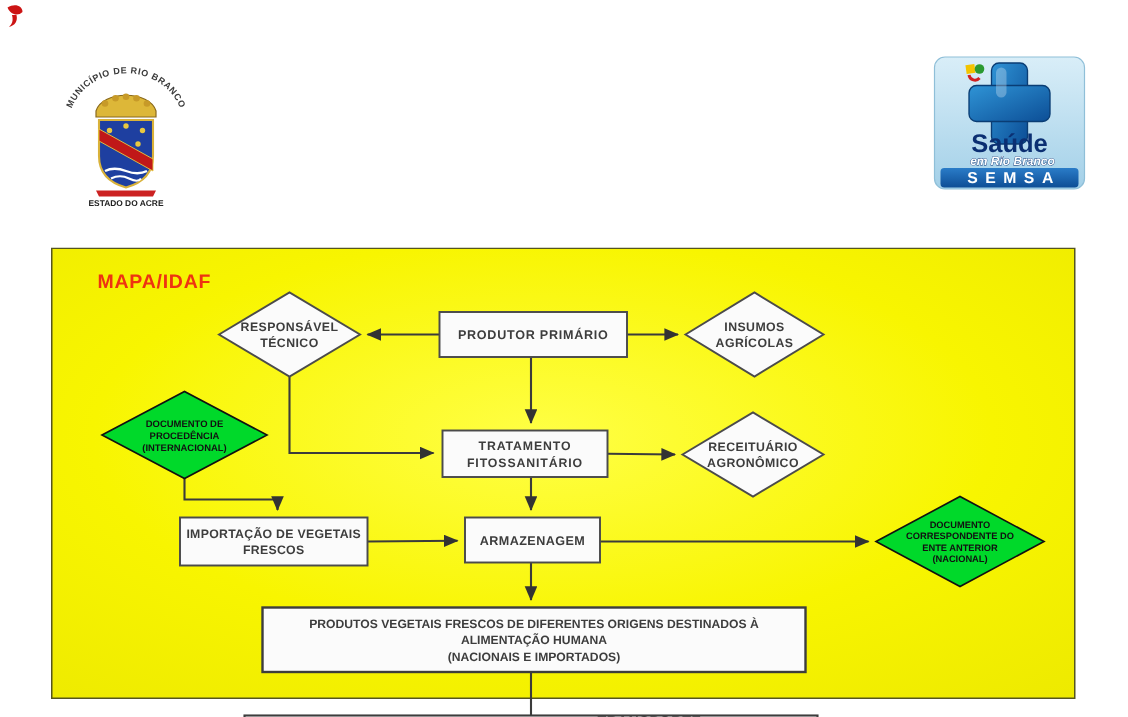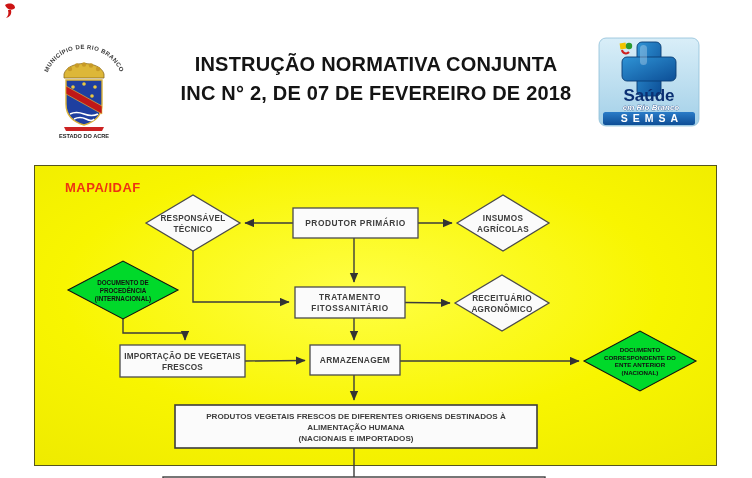--- a/index.html
+++ b/index.html
@@ -13,24 +13,20 @@
 </head>
 <body>
 
 <div id="page">
 
   <svg style="position:absolute;left:2px;top:2px;" width="18" height="18" viewBox="0 0 18 18">
     <path d="M3,3 C8,0 13,2 13,6 C10,9 5,8 3,3 Z" fill="#CC1414"></path>
     <path d="M6,8 C7,12 6,14 4,16 C8,15 10,12 9,8 Z" fill="#CC1414"></path>
   </svg>
 
-  <div id="title-block">
-    <div>INSTRUÇÃO NORMATIVA CONJUNTA</div>
-    <div>INC N° 2, DE 07 DE FEVEREIRO DE 2018</div>
-  </div>
 
   <div class="logo-box" style="left:36px;top:30px;">
     <svg width="96" height="108" viewBox="0 0 96 108">
       <defs>
         <path id="arcPath" d="M12,42 A38,34 0 0 1 84,42" fill="none"></path>
       </defs>
       <text font-size="6" font-weight="bold" fill="#3a3a3a" letter-spacing="0.4">
         <textPath href="#arcPath" startOffset="50%" text-anchor="middle">MUNICÍPIO DE RIO BRANCO</textPath>
       </text>
 
@@ -53,21 +49,21 @@
         <path d="M30,56 L66,76 L66,84 L30,64 Z" fill="#C01818" stroke="#E8C840" stroke-width="0.6"></path>
         <path d="M34,84 Q40,81 48,84 T62,84" fill="none" stroke="#FFFFFF" stroke-width="1.6"></path>
         <path d="M38,89 Q44,86 50,89 T58,89" fill="none" stroke="#FFFFFF" stroke-width="1.4"></path>
       </g>
 
       <path d="M28,97 L68,97 L66,101 L30,101 Z" fill="#CC2222"></path>
       <text x="48" y="107.5" text-anchor="middle" font-size="5.6" font-weight="bold" fill="#222">ESTADO DO ACRE</text>
     </svg>
   </div>
 
-  <div class="logo-box" style="left:598px;top:37px;">
+  <div class="logo-box" style="left:622px;top:37px;">
     <svg width="102" height="90" viewBox="0 0 102 90">
       <defs>
         <linearGradient id="lgBg" x1="0" y1="0" x2="0" y2="1">
           <stop offset="0" stop-color="#D9EEF8"></stop>
             <stop offset="1" stop-color="#A3D0E8"></stop>
         </linearGradient>
         <linearGradient id="lgCross" x1="0" y1="0" x2="1" y2="1">
           <stop offset="0" stop-color="#2F94D6"></stop>
             <stop offset="1" stop-color="#0C4E96"></stop>
         </linearGradient>

